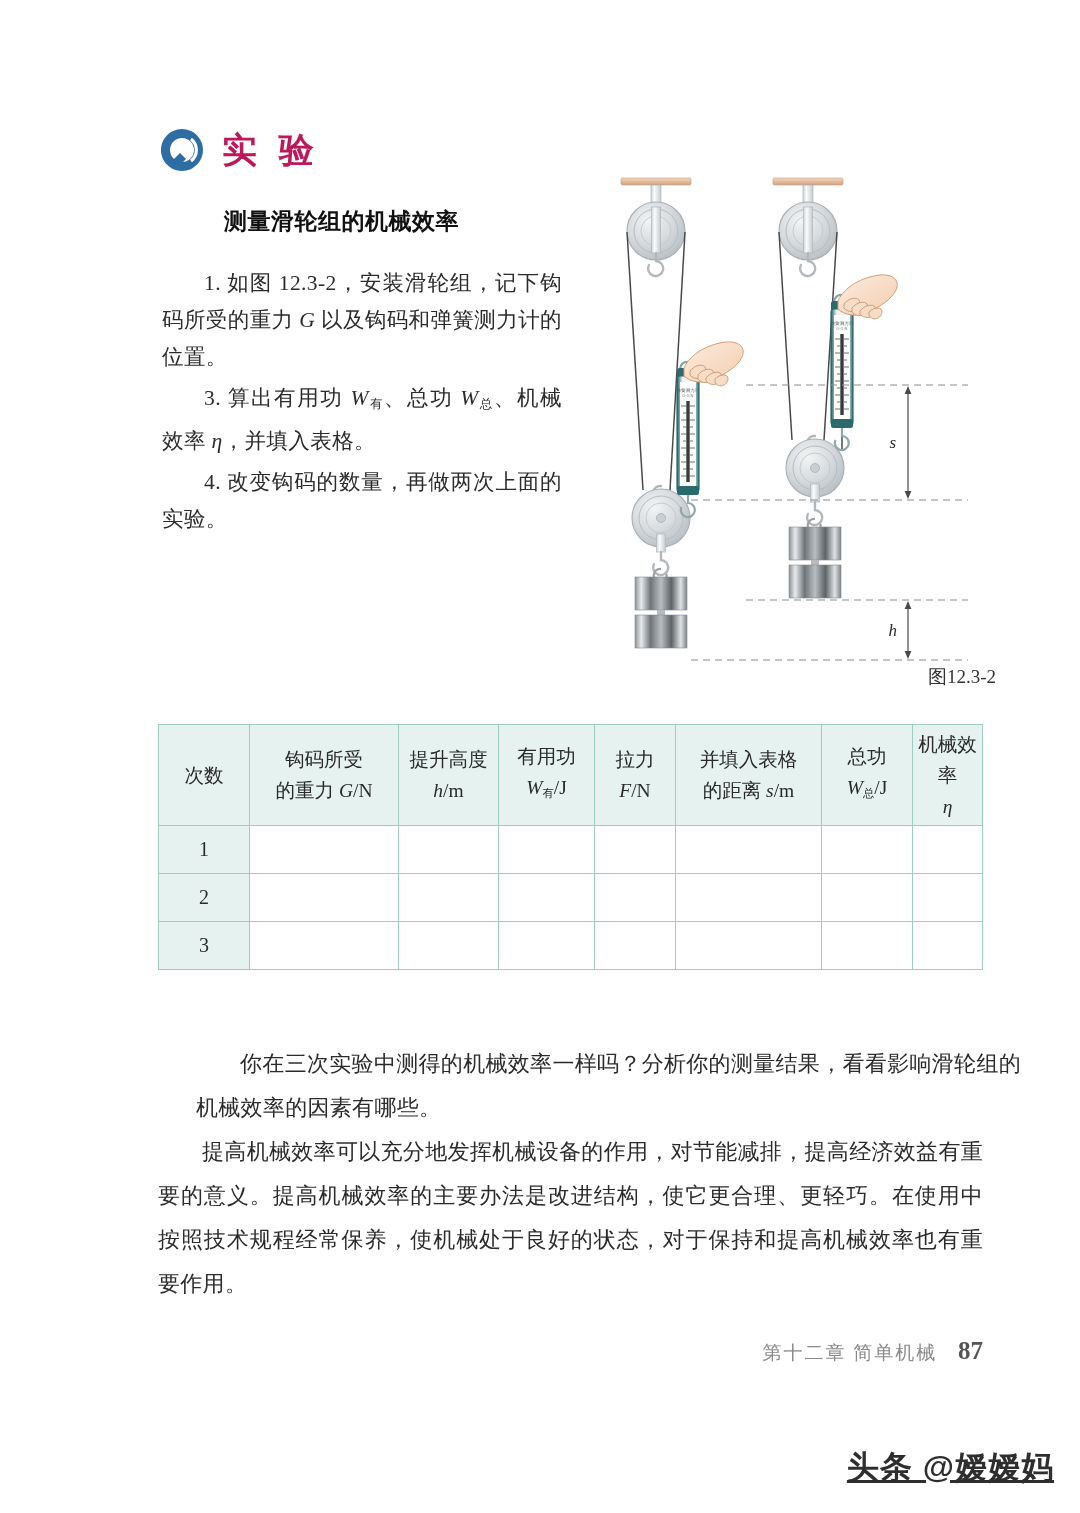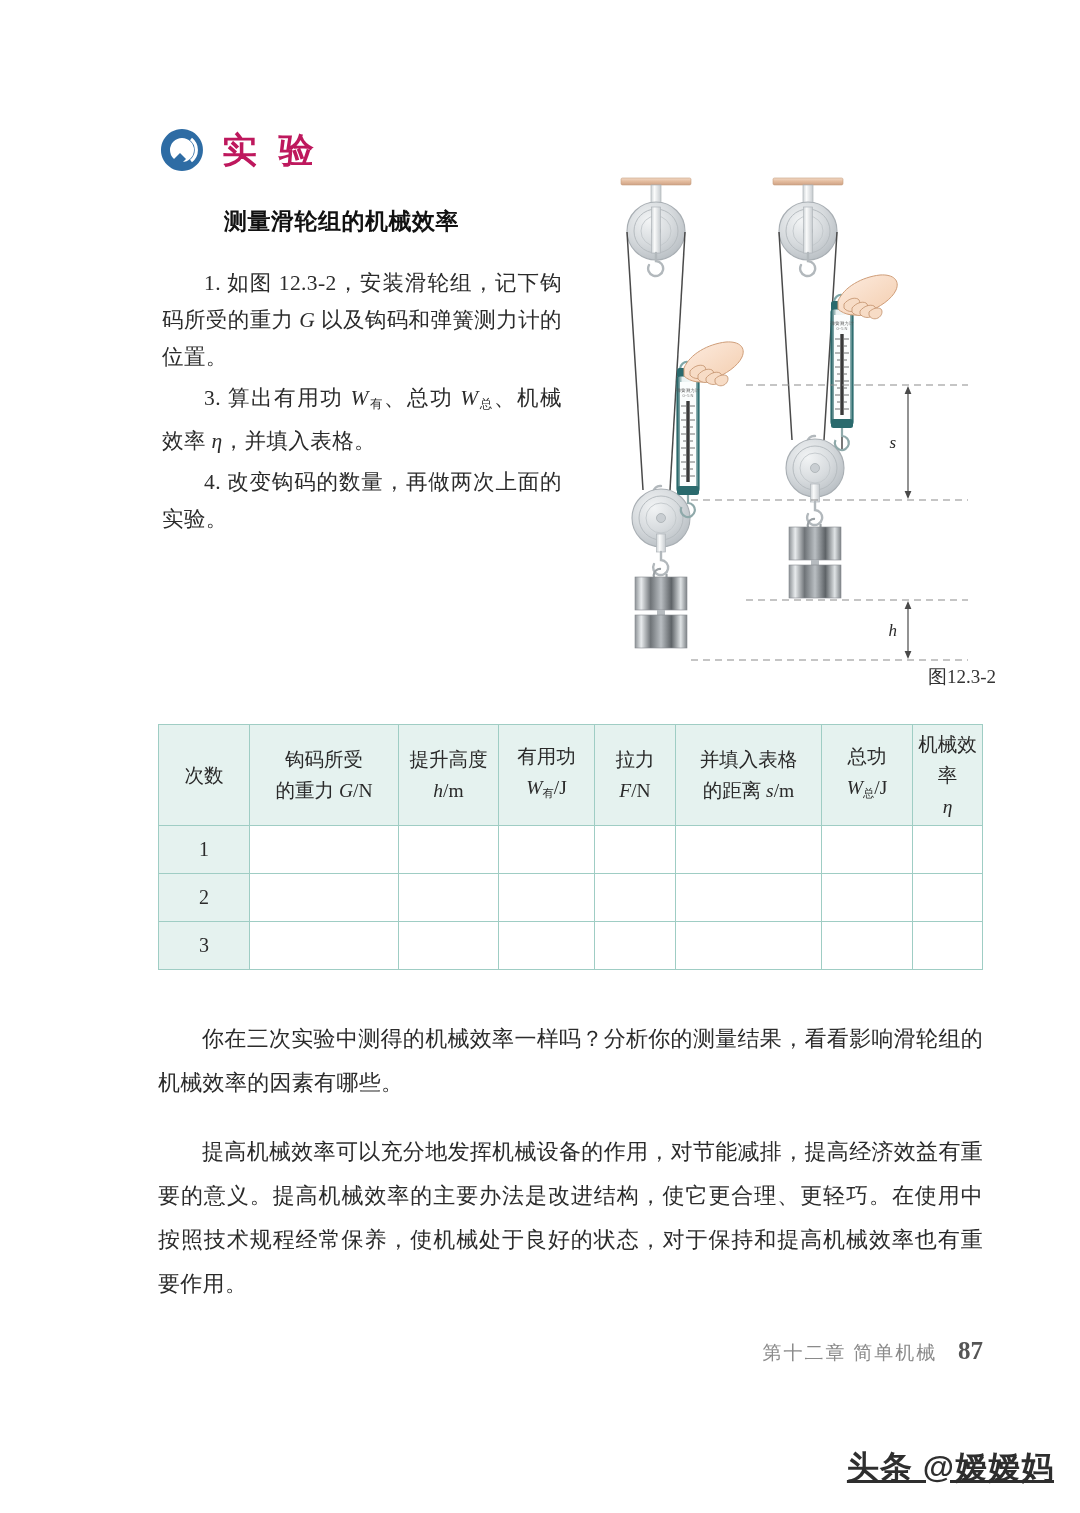--- a/index.html
+++ b/index.html
@@ -124,21 +124,21 @@
   .para {
     position: absolute;
     left: 158px;
     width: 825px;
     font-size: 22px;
     line-height: 44px;
     text-indent: 44px;
     text-align: justify;
     letter-spacing: 0.3px;
   }
-  #para-q { top: 995px; }
+  #para-q { top: 1020px; margin-left: 38px; }
   #para-eff { top: 1108px; }
 
   
   .footer {
     position: absolute;
     right: 97px;
     top: 1337px;
     font-size: 19px;
     color: #8a8a8a;
     letter-spacing: 2px;

